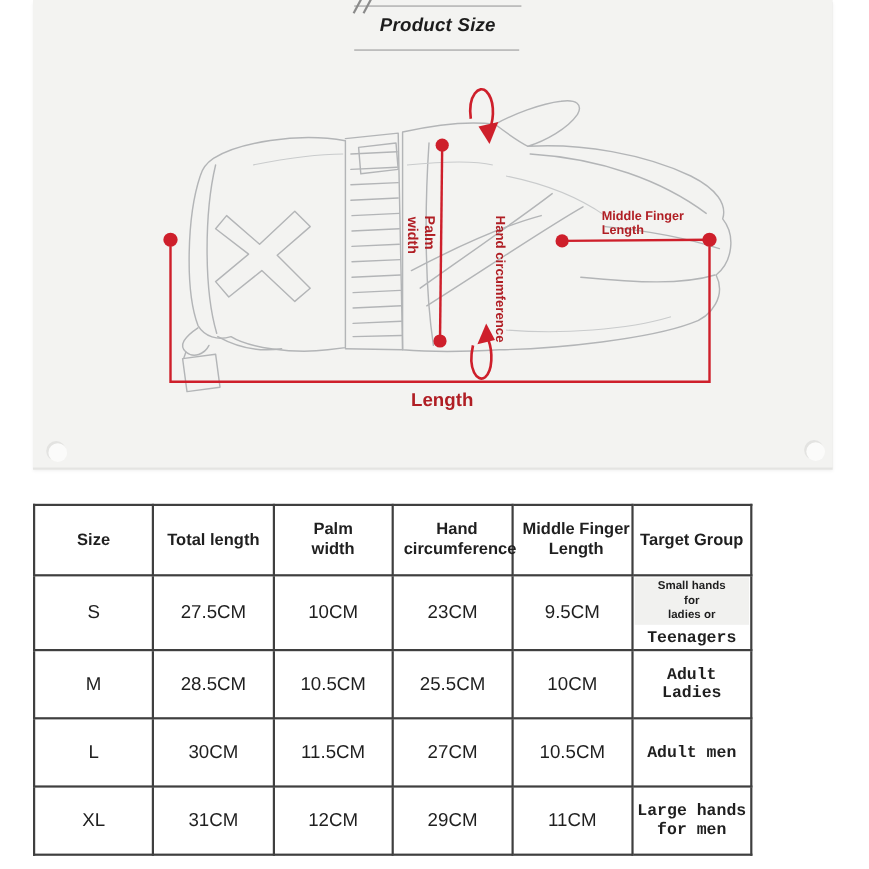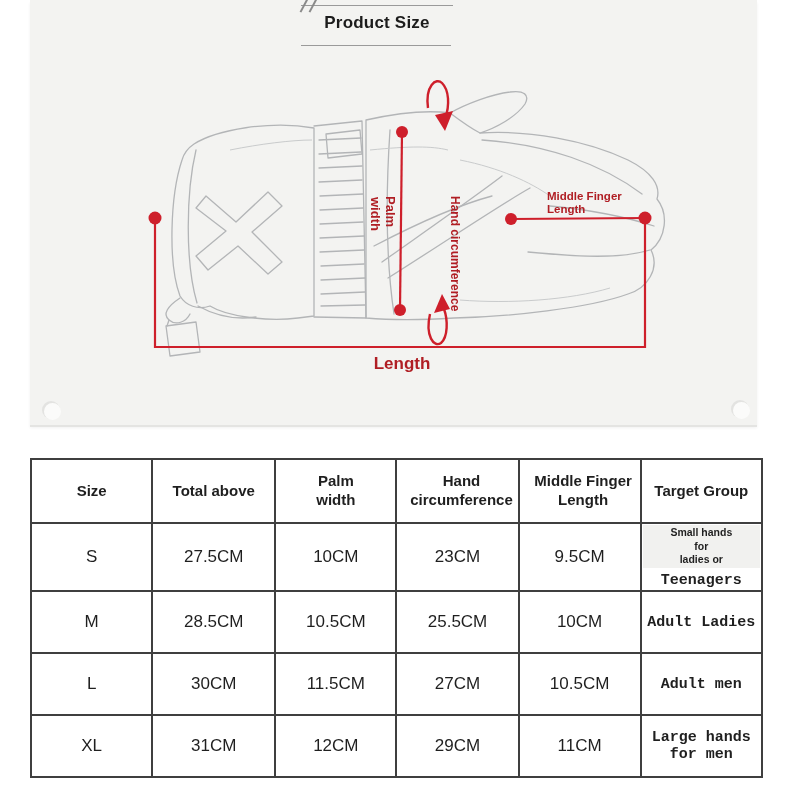--- a/index.html
+++ b/index.html
@@ -6,37 +6,37 @@
   body{width:790px;height:790px;overflow:hidden;font-family:"Liberation Sans",sans-serif;position:relative;}
 
   
   .panel{
     position:relative;
     margin-left:30px;
     width:727px;height:425px;
     background:#f3f3f1;
     box-shadow:0 2px 0 #e4e4e2, 0 3px 3px rgba(0,0,0,.06);
   }
-  .title-wrap{position:absolute;left:271px;top:0;width:152px;}
+  .title-wrap{position:absolute;left:292px;top:0;width:152px;font-style:italic;}
   .title-line{height:1px;background:#9a9a9a;position:relative;}
   .title-line.top{margin-top:5px;width:152px;}
   .title-line.bottom{margin-top:6px;width:150px;}
   .slash{position:absolute;top:-7px;width:2px;height:15px;background:#8a8a8a;transform:rotate(28deg);}
   .slash.s1{left:2px;} .slash.s2{left:11px;}
   .panel-title{
     margin:0;padding:7px 0 6px 0;
     font-size:17px;font-weight:bold;color:#1c1c1c;
     text-align:center;letter-spacing:.2px;
   }
   .diagram{position:absolute;left:0;top:0;width:727px;height:425px;}
 
   
   .table-wrap{margin:33px 30px 0 30px;}
   table.size-table{
-    width:733px;border-collapse:collapse;table-layout:fixed;
+    width:654px;border-collapse:collapse;table-layout:fixed;
     background:#ffffff;
   }
   table.size-table th, table.size-table td{
     border:2px solid #3f3f3f;
     text-align:center;vertical-align:middle;
     box-sizing:border-box;
     color:#1f1f1f;
   }
   table.size-table th{height:64px;font-size:15px;font-weight:bold;line-height:1.25;}
   table.size-table td{height:62px;font-size:17px;font-weight:normal;}
@@ -140,21 +140,21 @@
       <col style="width:16.6%">
         <col style="width:16.8%">
         <col style="width:16.6%">
       <col style="width:16.7%">
         <col style="width:16.7%">
         <col style="width:16.6%">
     </colgroup>
     <thead>
       <tr>
         <th><span class="pre">Size</span></th>
-        <th><span class="pre">Total above</span></th>
+        <th><span class="pre">Total length</span></th>
         <th><span class="pre">Palm
 width</span></th>
         <th class="al"><span class="pre">Hand
 circumference</span></th>
         <th class="small"><span class="pre">Middle Finger
 Length</span></th>
         <th><span class="pre">Target Group</span></th>
       </tr>
     </thead>
     <tbody>

